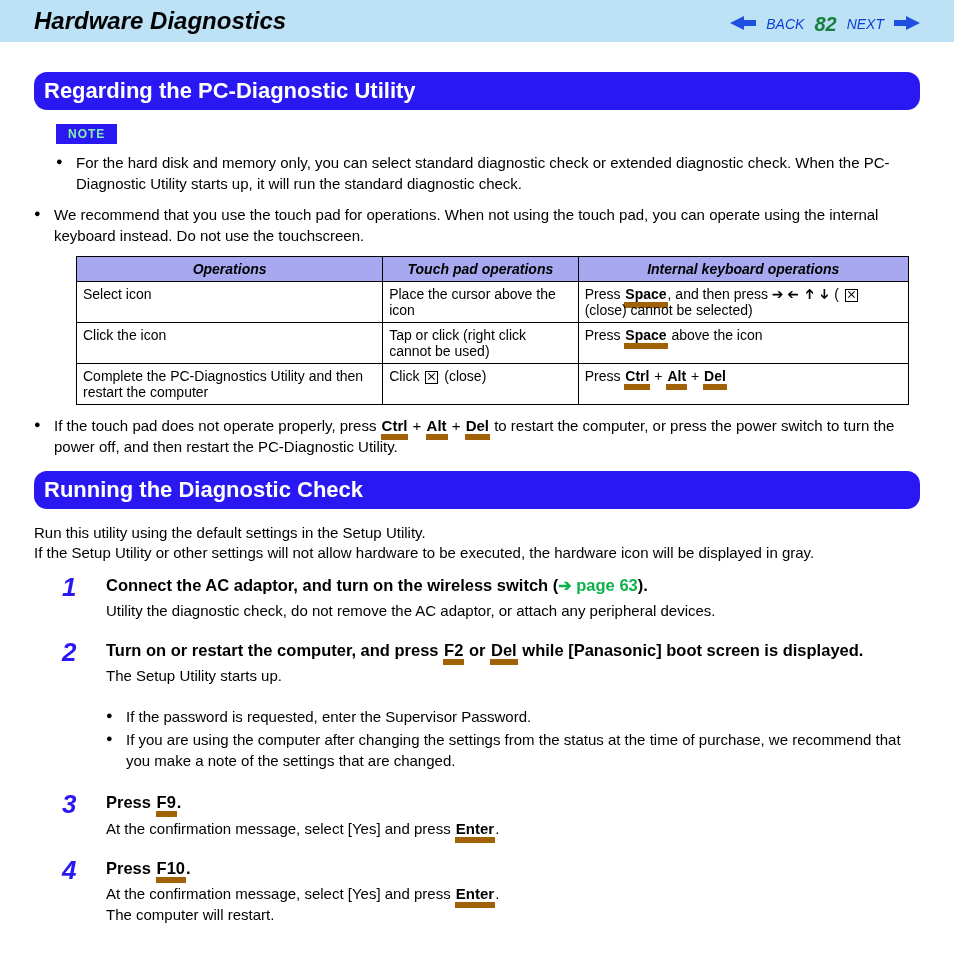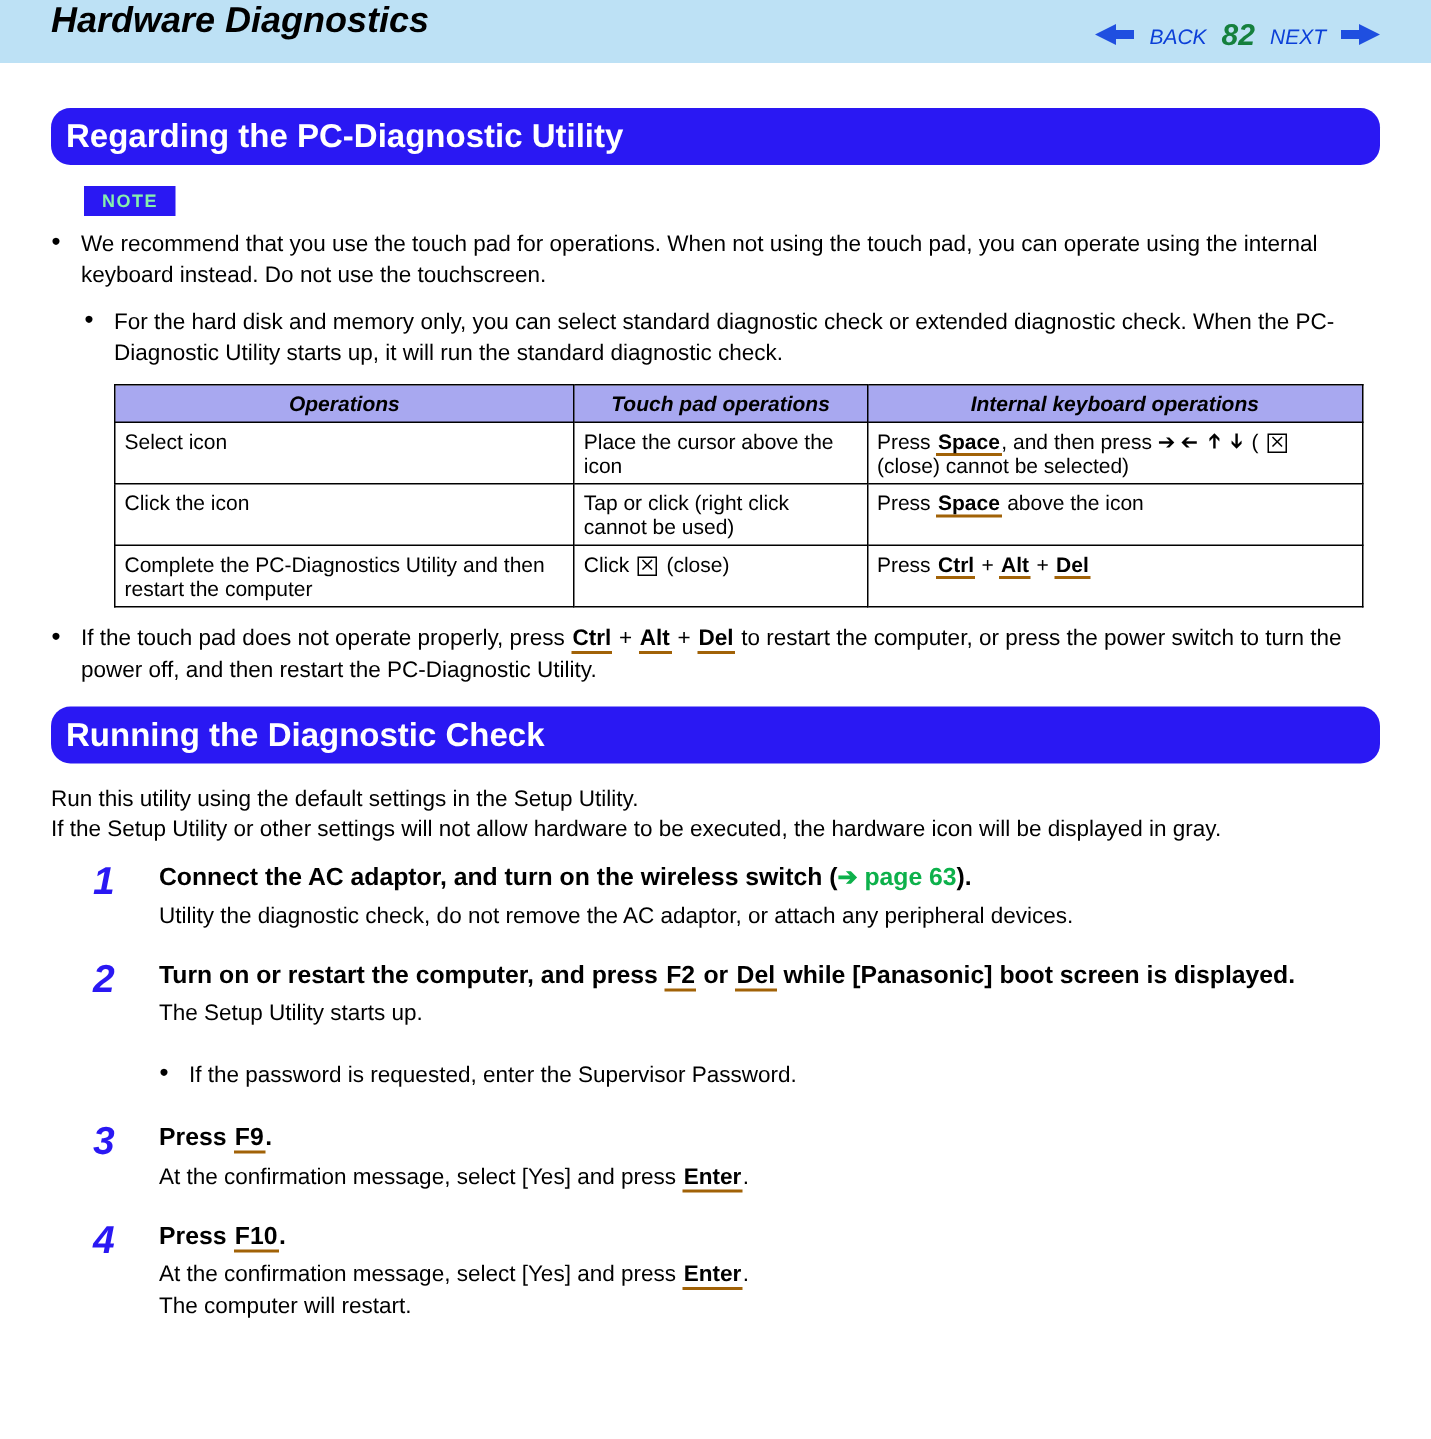--- a/index.html
+++ b/index.html
@@ -8,20 +8,21 @@
     font-family: Arial, Helvetica, sans-serif;
     font-size: 15px;
     color: #000;
     background: #fff;
     width: 954px;
   }
   .topbar {
     background: #bde1f5;
     height: 42px;
     display: flex;
+    align-items: center;
     padding: 0 19px 0 34px;
     position: relative;
   }
   .page-title {
     font-size: 24px;
     font-weight: bold;
     font-style: italic;
   }
   .nav {
     position: absolute;
@@ -140,21 +141,21 @@
     line-height: 1.35;
   }
   .step-text {
     font-size: 15px;
     line-height: 1.4;
     margin-top: 4px;
   }
   .key {
     font-family: "Arial Black", Arial, sans-serif;
     font-weight: 900;
-    border-bottom: 2px solid #a16207;
+    border-bottom: 6px solid #a16207;
     padding: 0 1px;
   }
   .page-link {
     color: #0db14b;
     font-weight: bold;
   }
   .page-link .arrow {
     color: #0db14b;
     font-size: 16px;
   }
@@ -218,26 +219,26 @@
         </svg>
     </span>
   </div>
 </div>
 
 <div class="content">
 
   <div class="section-hdr">Regarding the PC-Diagnostic Utility</div>
 
   <div class="note-label">NOTE</div>
+  <ul class="bullets">
+    <li>For the hard disk and memory only, you can select standard diagnostic check or extended diagnostic check. When the PC-Diagnostic Utility starts up, it will run the standard diagnostic check.</li>
+  </ul>
+
   <ul class="bullets outer">
     <li>We recommend that you use the touch pad for operations. When not using the touch pad, you can operate using the internal keyboard instead. Do not use the touchscreen.</li>
-  </ul>
-
-  <ul class="bullets">
-    <li>For the hard disk and memory only, you can select standard diagnostic check or extended diagnostic check. When the PC-Diagnostic Utility starts up, it will run the standard diagnostic check.</li>
   </ul>
 
   <table class="ops">
     <tbody>
         <tr>
       <th>Operations</th>
       <th>Touch pad operations</th>
       <th>Internal keyboard operations</th>
     </tr>
     <tr>
@@ -299,20 +300,21 @@
     <div class="step">
       <div class="step-num">2</div>
       <div class="step-body">
         <div class="step-title">
           <span>Turn on or restart the computer, and press </span><span class="key">F2</span><span> or </span><span class="key">Del</span><span> while [Panasonic] boot screen is displayed.</span>
         </div>
         <div class="step-text">
           <span>The Setup Utility starts up.</span>
           <ul class="inner">
             <li>If the password is requested, enter the Supervisor Password.</li>
+            <li>If you are using the computer after changing the settings from the status at the time of purchase, we recommend that you make a note of the settings that are changed.</li>
           </ul>
         </div>
       </div>
     </div>
 
     <div class="step">
       <div class="step-num">3</div>
       <div class="step-body">
         <div class="step-title">
           <span>Press </span><span class="key">F9</span><span>.</span>

